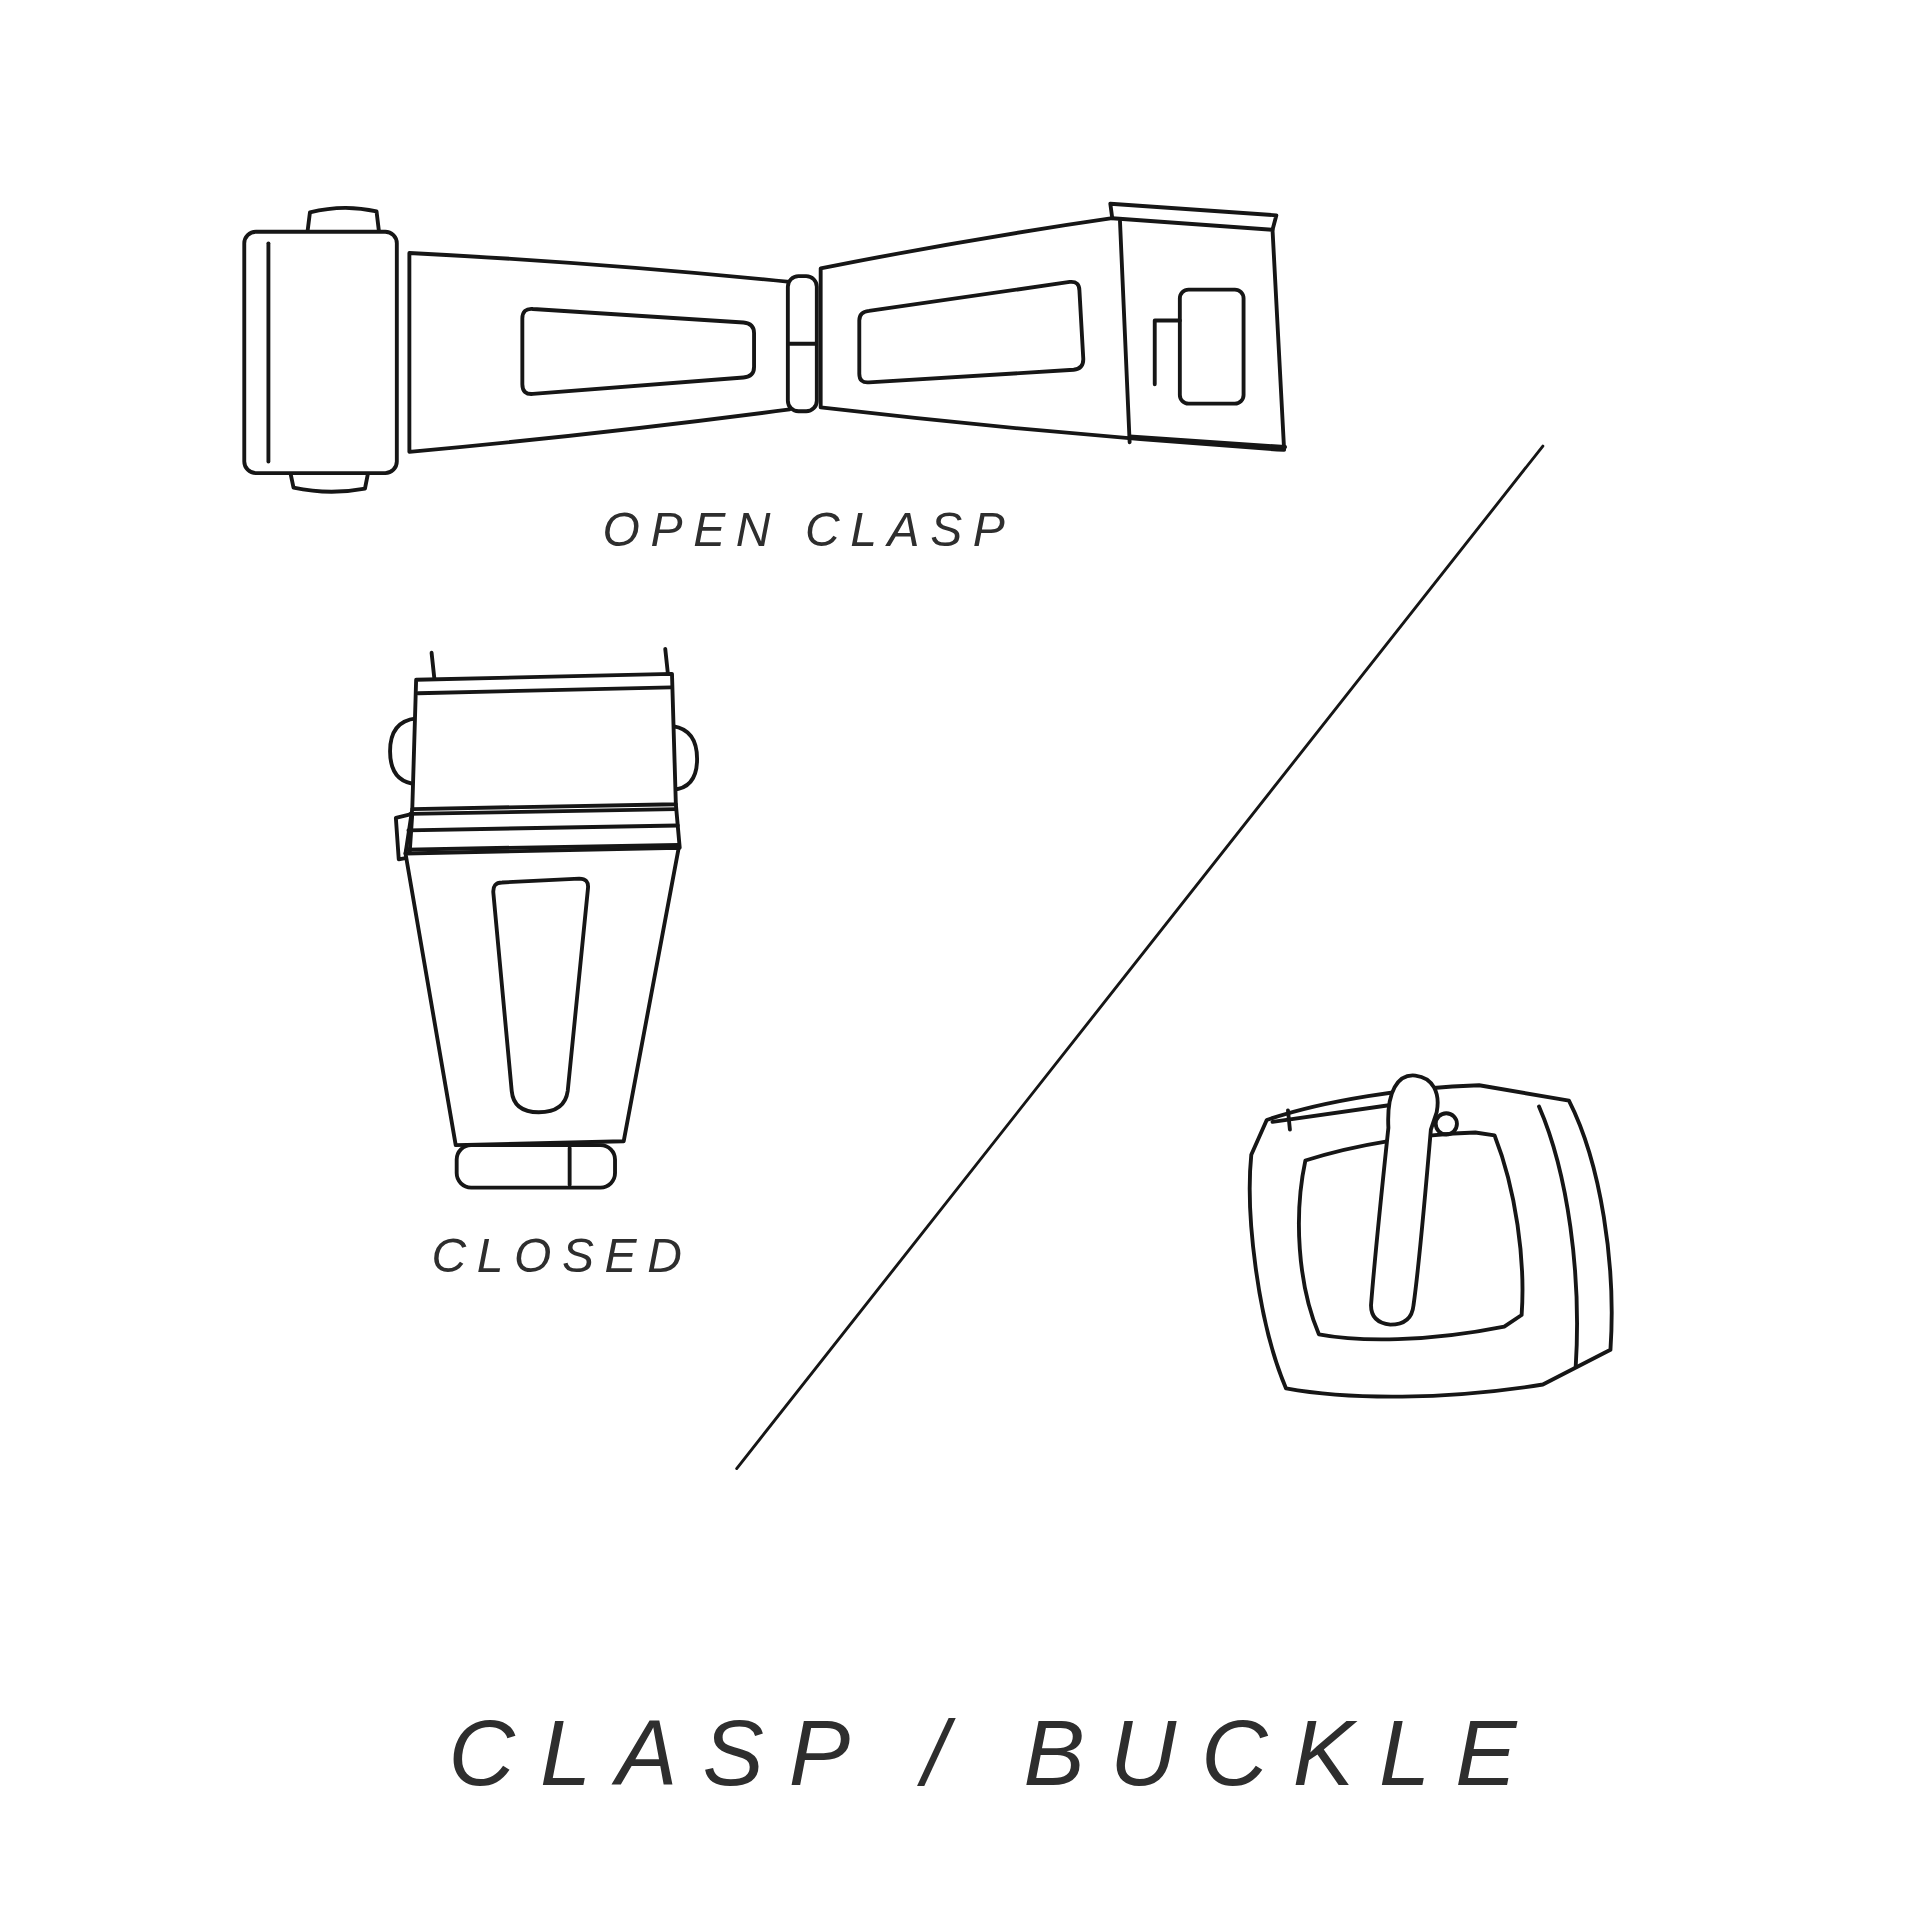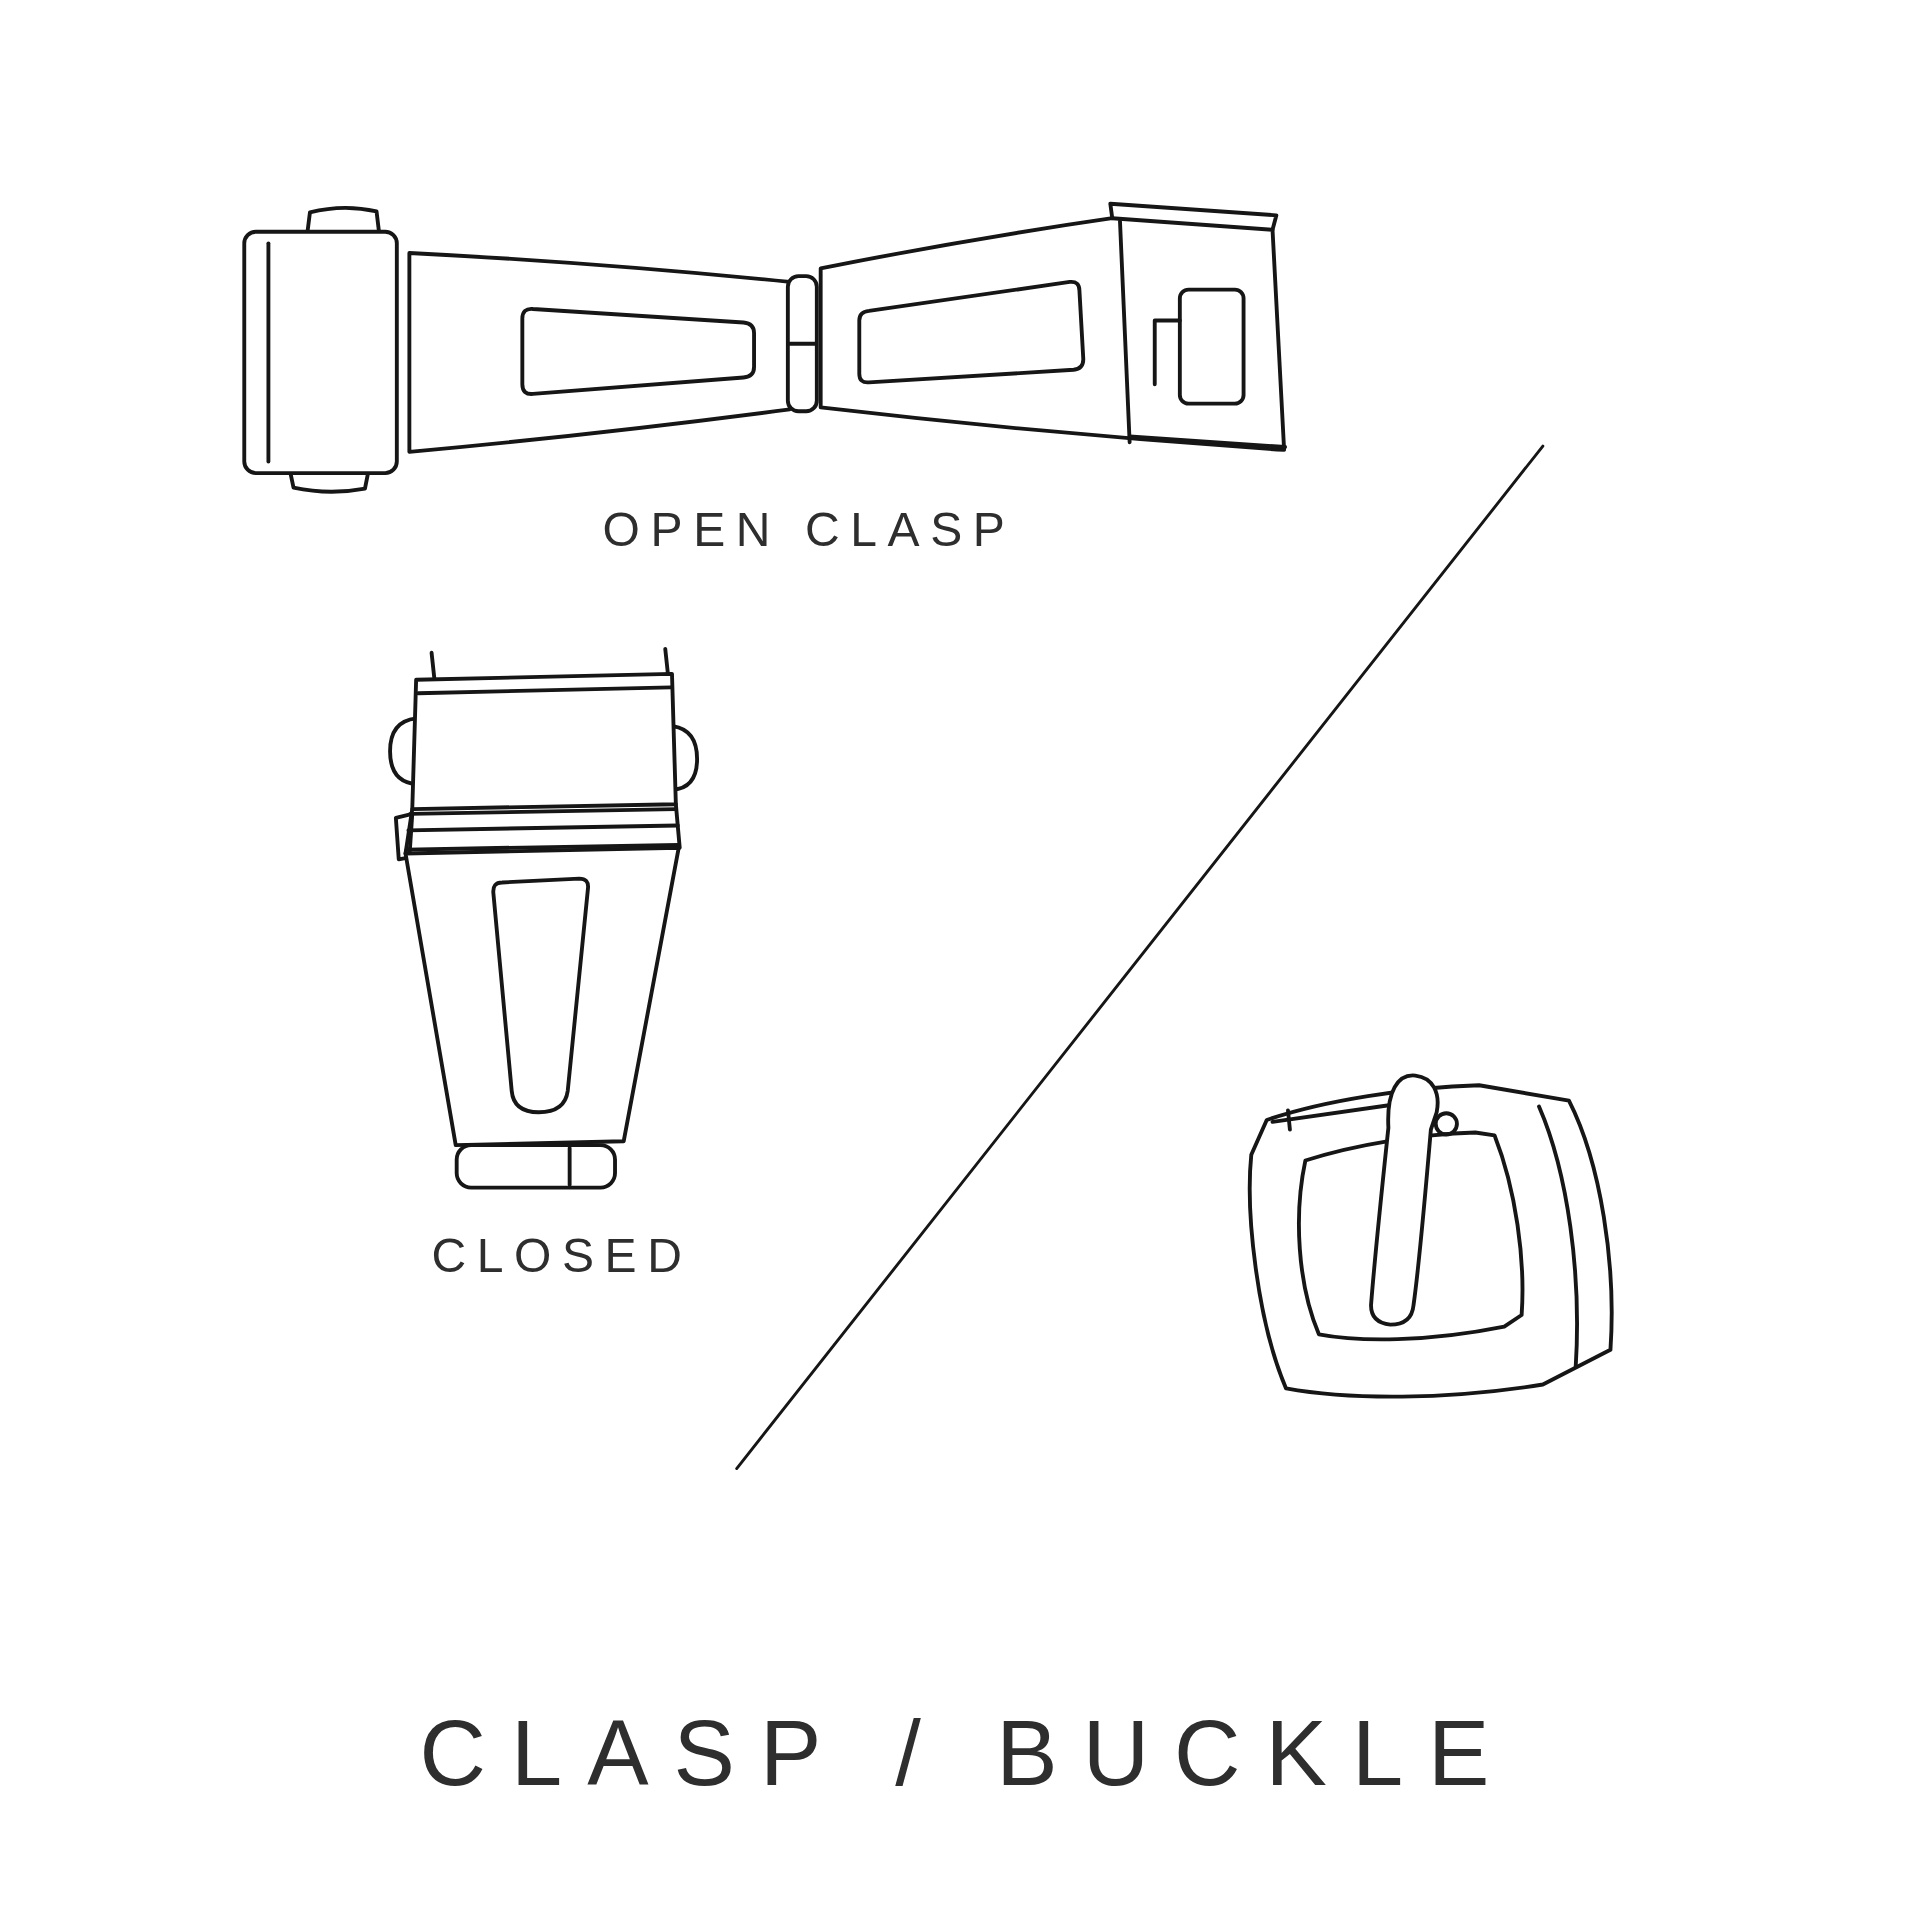--- a/index.html
+++ b/index.html
@@ -19,28 +19,30 @@
     position: absolute;
     inset: 0;
   }
   .label {
     position: absolute;
     transform: translateX(-50%);
     white-space: nowrap;
     color: #2e2e2e;
     font-family: "Liberation Sans", sans-serif;
     font-weight: 400;
+    font-style: italic;
   }
   .label.small {
     font-size: 48px;
     letter-spacing: 10.6px;
   }
   .label.title {
     font-size: 92px;
     letter-spacing: 25px;
+    margin-left: 28px;
   }
   .label-open  { left: 809px;  top: 502px; }
   .label-closed{ left: 534px;  top: 1228px; margin-left: 28px; }
   .label-title { left: 967px; top: 1701px; }
 </style>
 </head>
 <body>
 
 <div class="canvas">
 

